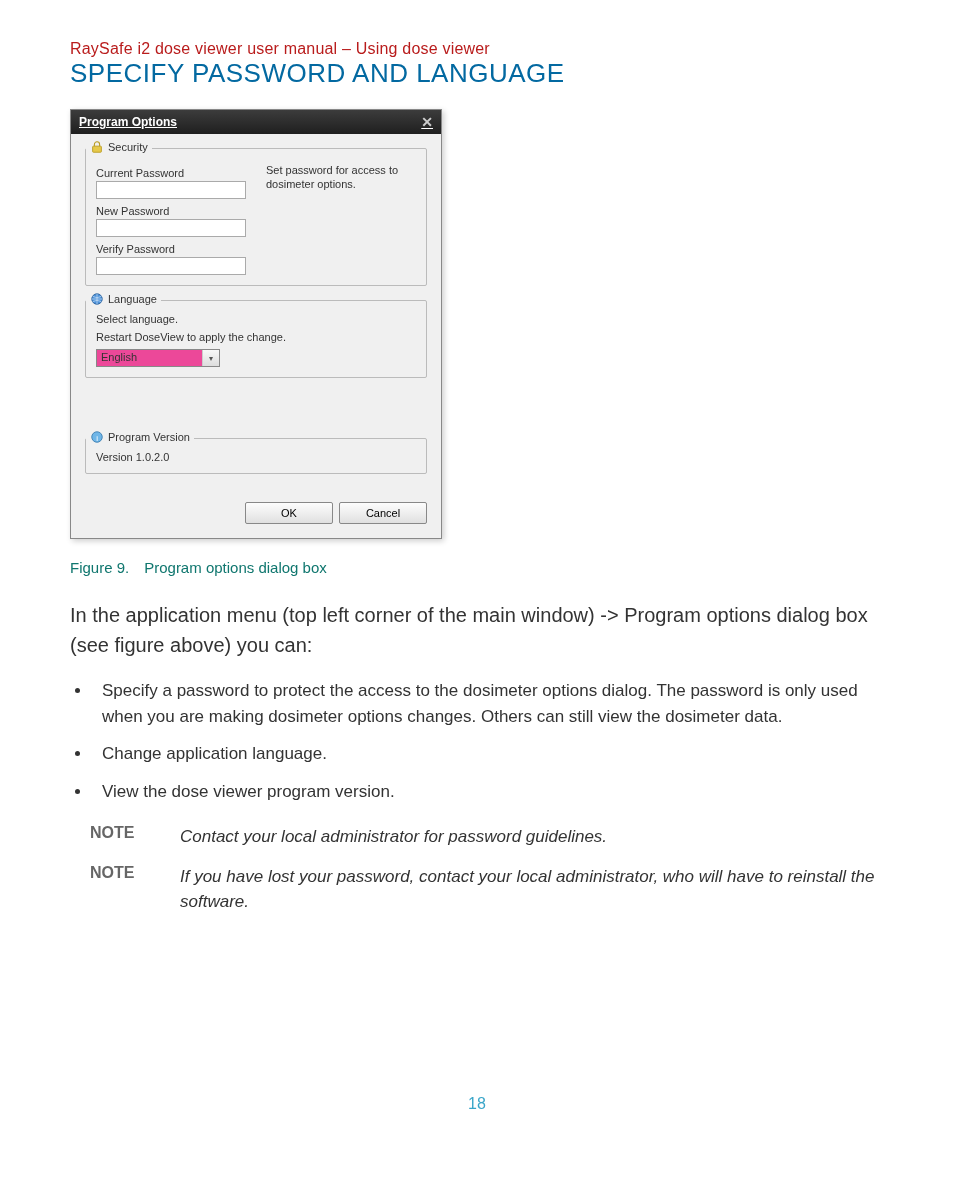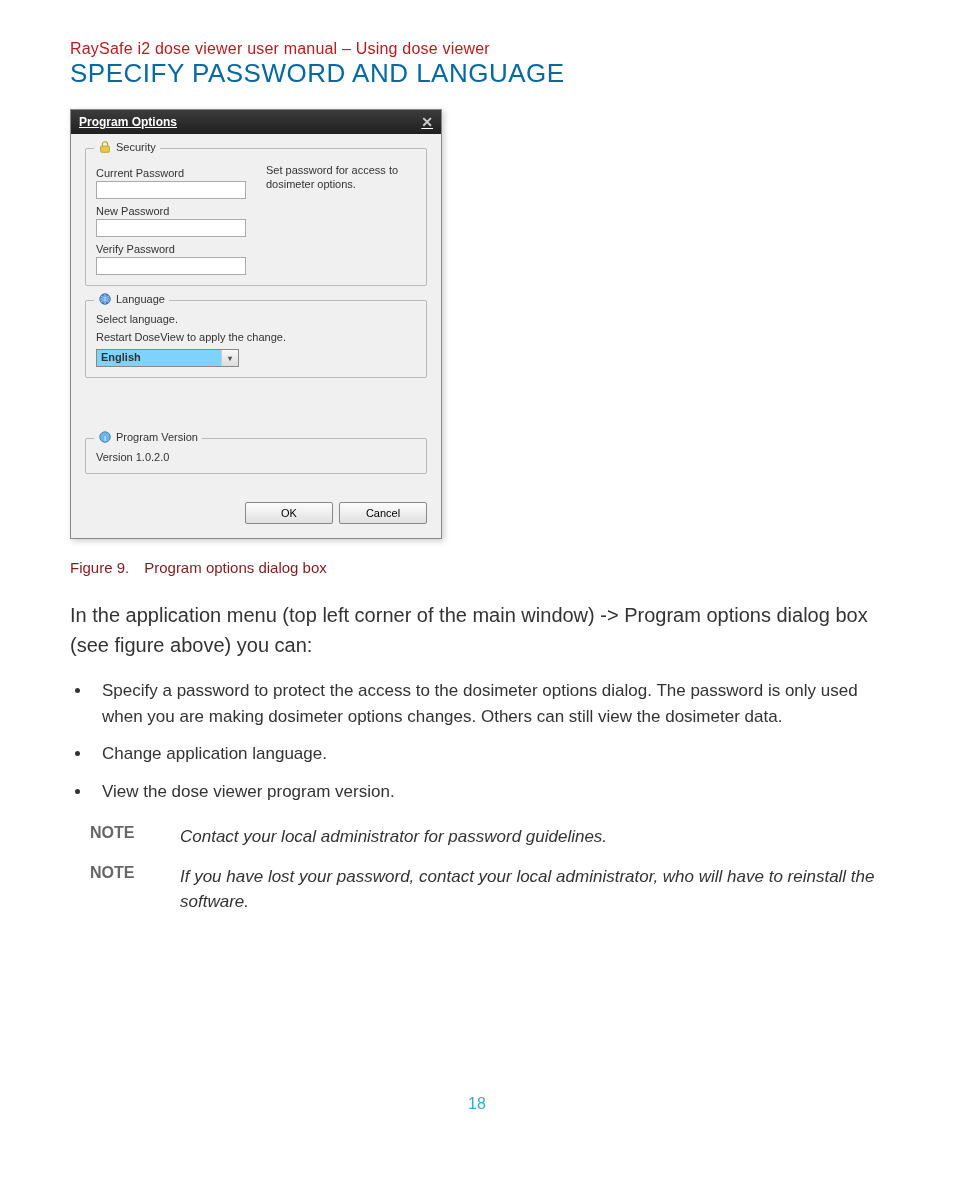--- a/index.html
+++ b/index.html
@@ -59,21 +59,21 @@
   .fieldset {
     border: 1px solid #bbb;
     border-radius: 2px;
     padding: 12px 10px 10px 10px;
     margin-bottom: 14px;
     position: relative;
   }
   .fieldset-legend {
     position: absolute;
     top: -9px;
-    left: 8px;
+    left: 0;
     background: #f0f0f0;
     padding: 0 4px;
     display: flex;
     align-items: center;
     gap: 4px;
     font-size: 11px;
   }
   .legend-icon {
     width: 14px;
     height: 14px;
@@ -103,26 +103,25 @@
     font-size: 11px;
     max-width: 150px;
     line-height: 1.3;
     padding-top: 2px;
   }
   .lang-text {
     margin-bottom: 6px;
   }
   .select-wrap {
     display: flex;
-    width: 143px;
+    width: 124px;
     border: 1px solid #888;
-    background: #7dd3fc;
+    background: #ec4899;
     height: 18px;
     box-sizing: border-box;
-    font-weight: bold;
   }
   .select-value {
     flex: 1;
     padding: 1px 4px;
     font-size: 11px;
   }
   .select-btn {
     width: 16px;
     border-left: 1px solid #ccc;
     background: linear-gradient(#f8f8f8,#ddd);
@@ -145,21 +144,21 @@
   .dlg-btn {
     width: 88px;
     height: 22px;
     font-size: 11px;
     border: 1px solid #888;
     background: linear-gradient(#fdfdfd,#e0e0e0);
     border-radius: 2px;
     cursor: pointer;
   }
   .figure-caption {
-    color: #7f1d1d;
+    color: #0f766e;
     font-size: 15px;
     margin-top: 20px;
     margin-bottom: 24px;
   }
   .body-text {
     font-size: 20px;
     color: #333;
     line-height: 1.5;
     margin-bottom: 18px;
     font-weight: 300;

